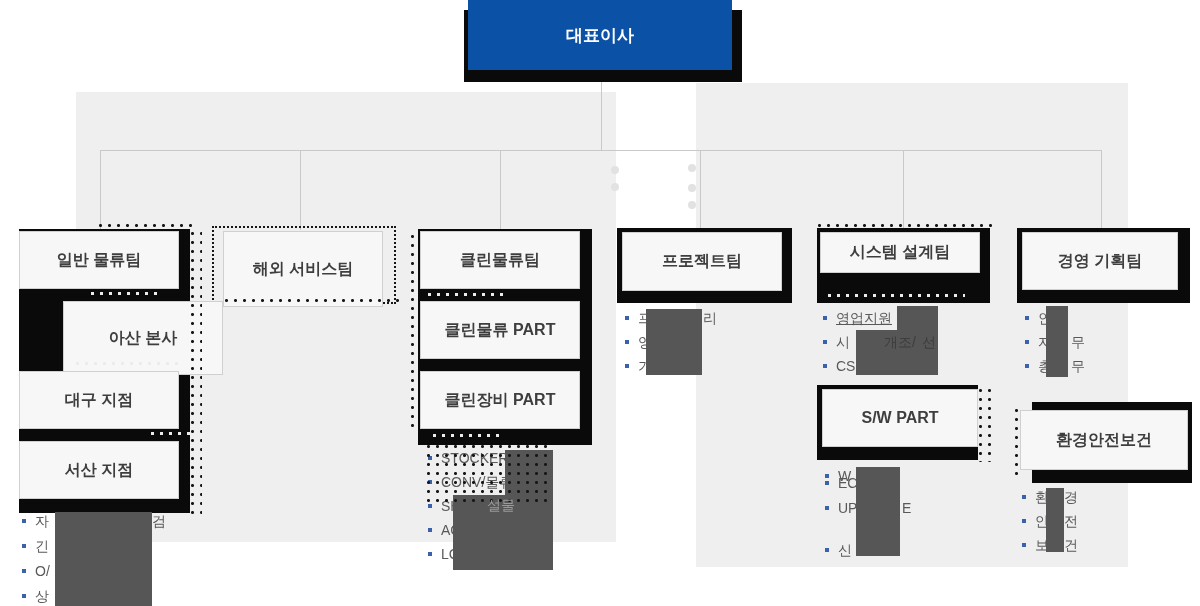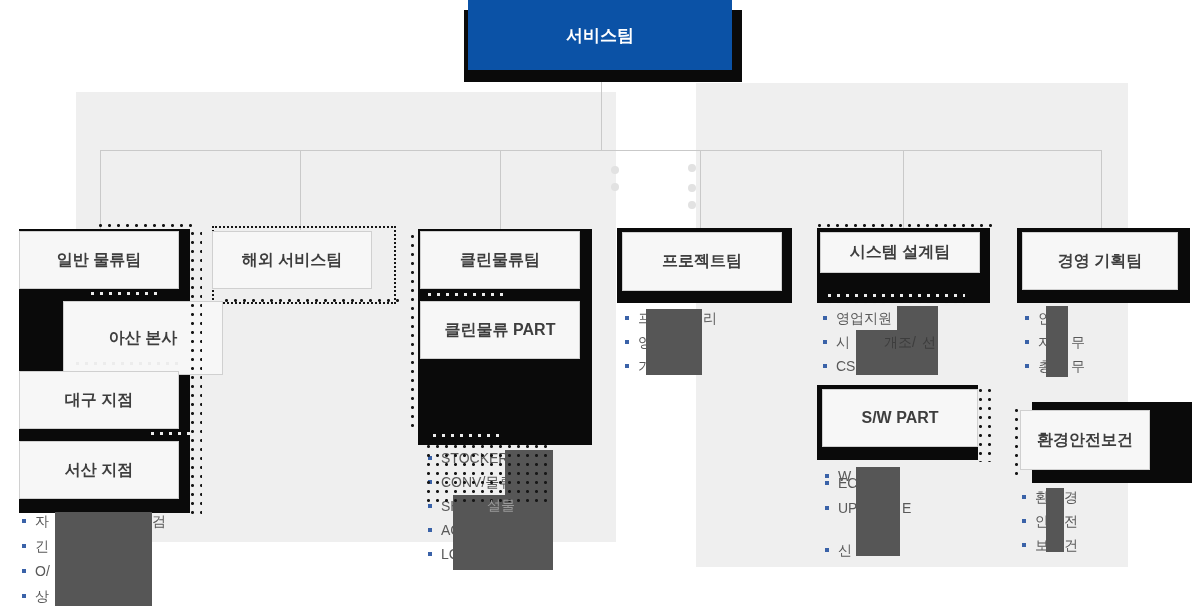--- a/index.html
+++ b/index.html
@@ -48,21 +48,21 @@
   <div class="line" style="left:1101px;top:150px;width:1px;height:80px;"></div>
 
   <div class="blob" style="left:611px;top:166px;"></div>
   <div class="blob" style="left:611px;top:183px;"></div>
   <div class="blob" style="left:688px;top:164px;"></div>
   <div class="blob" style="left:688px;top:184px;"></div>
   <div class="blob" style="left:688px;top:201px;"></div>
 
   <div class="black" style="left:464px;top:10px;width:278px;height:72px;"></div>
   <div class="ceo" style="left:468px;top:0px;width:264px;height:70px;">
-    <span>서비스팀</span>
+    <span>대표이사</span>
   </div>
 
   <div class="black" style="left:19px;top:229px;width:171px;height:284px;"></div>
   <div class="box" style="left:19px;top:231px;width:160px;height:58px;text-align:center;">
       <span>일반 물류팀</span>
     </div>
   <div class="box" style="left:19px;top:301px;width:160px;height:74px;margin-left:44px;">
       <span>아산 본사</span>
     </div>
   <div class="box" style="left:19px;top:441px;width:160px;height:58px;">
@@ -78,30 +78,33 @@
   <div class="noise light" style="left:148px;top:429px;width:46px;height:12px;"></div>
 
   <div class="li" style="left:22px;top:513px;"><span class="b"></span><span>자</span><span class="sfx" style="left:130px;">검</span></div>
   <div class="li" style="left:22px;top:538px;"><span class="b"></span><span>긴</span></div>
   <div class="li" style="left:22px;top:563px;"><span class="b"></span><span>O/</span></div>
   <div class="li" style="left:22px;top:588px;"><span class="b"></span><span>상</span></div>
   <div class="blk" style="left:55px;top:512px;width:97px;height:94px;"></div>
 
   <div class="dotted-rect" style="left:212px;top:226px;width:184px;height:78px;"></div>
   <div class="noise" style="left:222px;top:296px;width:180px;height:12px;"></div>
-  <div class="box" style="left:212px;top:231px;width:160px;height:58px;">
+  <div class="box" style="left:223px;top:231px;width:160px;height:76px;">
       <span>해외 서비스팀</span>
     </div>
 
   <div class="black" style="left:418px;top:229px;width:174px;height:216px;"></div>
   <div class="box" style="left:420px;top:231px;width:160px;height:58px;">
       <span>클린물류팀</span>
     </div>
   <div class="box" style="left:420px;top:301px;width:160px;height:58px;">
       <span>클린물류 PART</span>
+    </div>
+  <div class="box" style="left:420px;top:371px;width:160px;height:58px;">
+      <span>클린장비 PART</span>
     </div>
   <div class="noise" style="left:408px;top:232px;width:10px;height:200px;"></div>
   <div class="noise light" style="left:425px;top:290px;width:80px;height:12px;"></div>
   <div class="noise light" style="left:430px;top:431px;width:70px;height:12px;"></div>
 
   <div class="li" style="left:428px;top:450px;"><span class="b"></span><span>STOCKER</span></div>
   <div class="li" style="left:428px;top:474px;"><span class="b"></span><span>CONV/물류</span></div>
   <div class="li" style="left:428px;top:498px;"><span class="b"></span><span>SH</span></div>
   <div class="li" style="left:428px;top:522px;"><span class="b"></span><span>AG</span></div>
   <div class="li" style="left:428px;top:546px;"><span class="b"></span><span>LG</span></div>
@@ -118,21 +121,21 @@
   <div class="li" style="left:625px;top:334px;"><span class="b"></span><span>영</span></div>
   <div class="li" style="left:625px;top:358px;"><span class="b"></span><span>기</span></div>
   <div class="blk" style="left:646px;top:309px;width:56px;height:66px;"></div>
 
   <div class="black" style="left:817px;top:228px;width:173px;height:75px;"></div>
   <div class="box" style="left:820px;top:232px;width:160px;height:41px;">
       <span>시스템 설계팀</span>
     </div>
   <div class="noise" style="left:815px;top:221px;width:178px;height:10px;"></div>
   <div class="noise light" style="left:825px;top:291px;width:140px;height:13px;"></div>
-  <div class="li" style="left:823px;top:310px;"><span class="b"></span><span>영업지원</span></div>
+  <div class="li" style="left:823px;top:310px;text-decoration:underline;"><span class="b"></span><span>영업지원</span></div>
   <div class="li" style="left:823px;top:334px;"><span class="b"></span><span>시</span></div>
   <div class="li" style="left:823px;top:358px;"><span class="b"></span><span>CS</span></div>
   <div class="blk" style="left:897px;top:306px;width:41px;height:28px;"></div>
   <div class="blk" style="left:856px;top:330px;width:82px;height:45px;"></div>
   <div class="ghost" style="left:884px;top:334px;color:#3d3d3d;">개조/</div>
   <div class="ghost" style="left:922px;top:334px;color:#3d3d3d;">선</div>
 
   <div class="black" style="left:817px;top:385px;width:161px;height:75px;"></div>
   <div class="box" style="left:822px;top:389px;width:156px;height:58px;">
       <span>S/W PART</span>
@@ -147,21 +150,21 @@
   <div class="black" style="left:1017px;top:228px;width:173px;height:75px;"></div>
   <div class="box" style="left:1022px;top:232px;width:156px;height:58px;">
       <span>경영 기획팀</span>
     </div>
   <div class="li" style="left:1025px;top:310px;"><span class="b"></span><span>인</span></div>
   <div class="li" style="left:1025px;top:334px;"><span class="b"></span><span>자</span><span class="sfx" style="left:46px;">무</span></div>
   <div class="li" style="left:1025px;top:358px;"><span class="b"></span><span>총</span><span class="sfx" style="left:46px;">무</span></div>
   <div class="blk" style="left:1046px;top:306px;width:22px;height:71px;"></div>
 
   <div class="black" style="left:1032px;top:402px;width:160px;height:81px;"></div>
-  <div class="box" style="left:1020px;top:410px;width:130px;height:60px;font-family:Liberation Mono, monospace;">
+  <div class="box" style="left:1020px;top:410px;width:168px;height:60px;font-family:Liberation Mono, monospace;">
       <span>환경안전보건</span>
     </div>
   <div class="noise" style="left:1012px;top:406px;width:8px;height:70px;"></div>
   <div class="li" style="left:1022px;top:489px;"><span class="b"></span><span>환</span><span class="sfx" style="left:42px;">경</span></div>
   <div class="li" style="left:1022px;top:513px;"><span class="b"></span><span>안</span><span class="sfx" style="left:42px;">전</span></div>
   <div class="li" style="left:1022px;top:537px;"><span class="b"></span><span>보</span><span class="sfx" style="left:42px;">건</span></div>
   <div class="blk" style="left:1046px;top:488px;width:18px;height:64px;"></div>
 
 </div>
 

